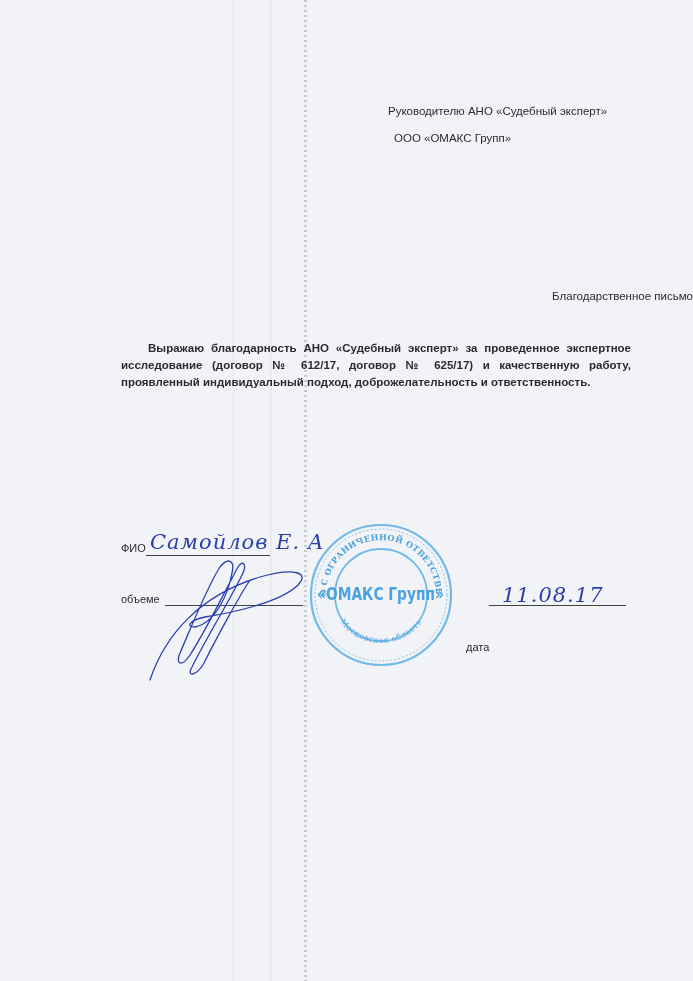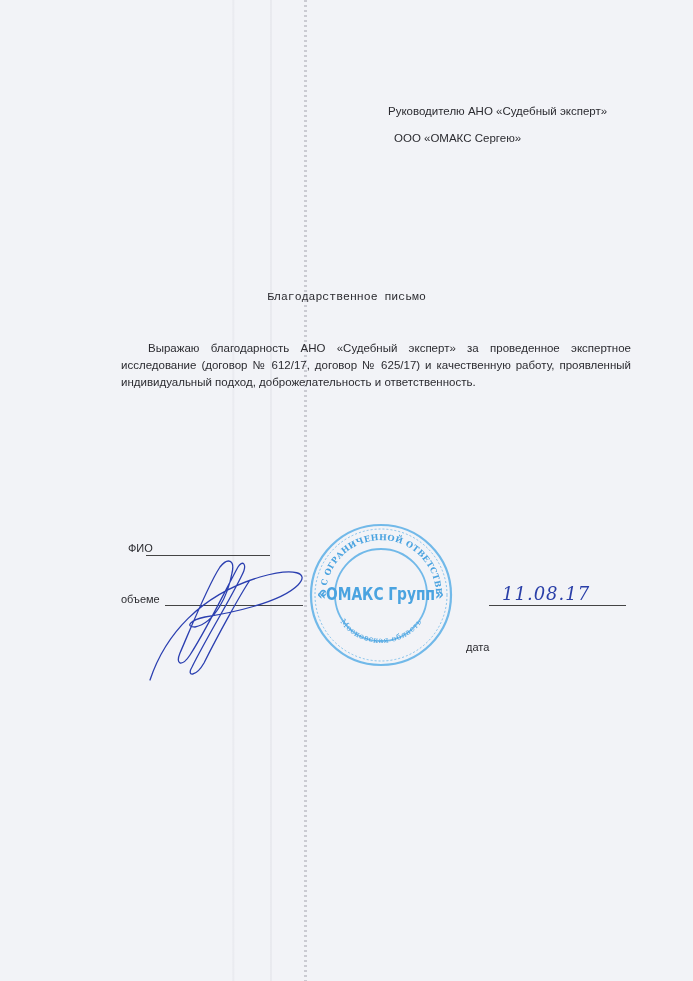--- a/index.html
+++ b/index.html
@@ -20,62 +20,63 @@
     position: absolute; left: 304px; top: 0; width: 3px; height: 981px;
     background: repeating-linear-gradient(180deg, rgba(170,170,180,0.55) 0 2px, rgba(0,0,0,0) 2px 5px);
   }
   .addressee {
     position: absolute; left: 388px; top: 98px;
     font-size: 11.5px; line-height: 27px; color: #2b2b30;
   }
   .addressee div { white-space: nowrap; }
   .title {
     position: absolute; left: 0; width: 693px; top: 290px;
-    text-align: center; font-size: 11.5px; color: #2b2b30; font-family: Liberation Mono, monospace;
+    text-align: right; font-size: 11.5px; color: #2b2b30;
   }
   .body-text {
     position: absolute; left: 121px; width: 510px; top: 340px;
     font-size: 11.5px; line-height: 17px; color: #2b2b30;
   }
-  .body-text p { margin: 0 0 11px 0; text-align: justify; text-indent: 27px; }
+  .body-text p { margin: 0 0 11px 0; text-align: justify; text-indent: 27px; font-weight: bold; }
   .field-label { position: absolute; font-size: 11px; color: #2b2b30; }
   .field-line { position: absolute; height: 0; border-top: 1px solid #444; }
   .handwriting {
     position: absolute; color: #2a3fa8;
     font-family: "DejaVu Serif", serif; font-style: italic;
   }
   .stamp { position: absolute; left: 306px; top: 520px; width: 150px; height: 150px; }
   svg { display: block; }
 </style>
 </head>
 <body>
 
 <div class="page">
   <div class="streak"></div>
 
   <div class="addressee">
     <div>Руководителю АНО «Судебный эксперт»</div>
-    <div style="padding-left:6px">ООО «ОМАКС Сергею»</div>
+    <div style="padding-left:6px">ООО «ОМАКС Групп»</div>
   </div>
 
   <div class="title">Благодарственное письмо</div>
 
   <div class="body-text">
     <p>Выражаю благодарность АНО «Судебный эксперт» за проведенное экспертное исследование (договор № 612/17, договор № 625/17) и качественную работу, проявленный индивидуальный подход, доброжелательность и ответственность.</p>
   </div>
 
-  <div class="field-label" style="left:121px; top:542px;margin-left:7px;">ФИО</div>
+  <div class="field-label" style="left:121px; top:542px;">ФИО</div>
   <div class="field-line" style="left:146px; top:555px; width:124px;"></div>
+  <div class="handwriting" style="left:150px; top:530px; font-size:21px; letter-spacing:1px;">Самойлов Е. А</div>
 
   <div class="field-label" style="left:121px; top:593px;">объеме</div>
   <div class="field-line" style="left:165px; top:605px; width:138px;"></div>
 
   <div class="field-label" style="left:466px; top:593px;margin-top:48px;">дата</div>
   <div class="field-line" style="left:489px; top:605px; width:137px;"></div>
-  <div class="handwriting" style="left:502px; top:583px; font-size:18px; letter-spacing:1px;">11.08.17</div>
+  <div class="handwriting" style="left:502px; top:583px; font-size:21px; letter-spacing:1px;">11.08.17</div>
 
   <div class="stamp">
     <svg width="150" height="150" viewBox="0 0 150 150">
       <defs>
         <path id="ringTop" d="M 20 75 A 55 55 0 0 1 130 75"></path>
         <path id="ringBottom" d="M 28 90 A 50 50 0 0 0 122 90"></path>
       </defs>
       <circle cx="75" cy="75" r="70" fill="none" stroke="#5aaee6" stroke-width="2.2" opacity="0.85"></circle>
       <circle cx="75" cy="75" r="66" fill="none" stroke="#5aaee6" stroke-width="1" stroke-dasharray="2 2" opacity="0.7"></circle>
       <circle cx="75" cy="75" r="46" fill="none" stroke="#5aaee6" stroke-width="1.8" opacity="0.85"></circle>

